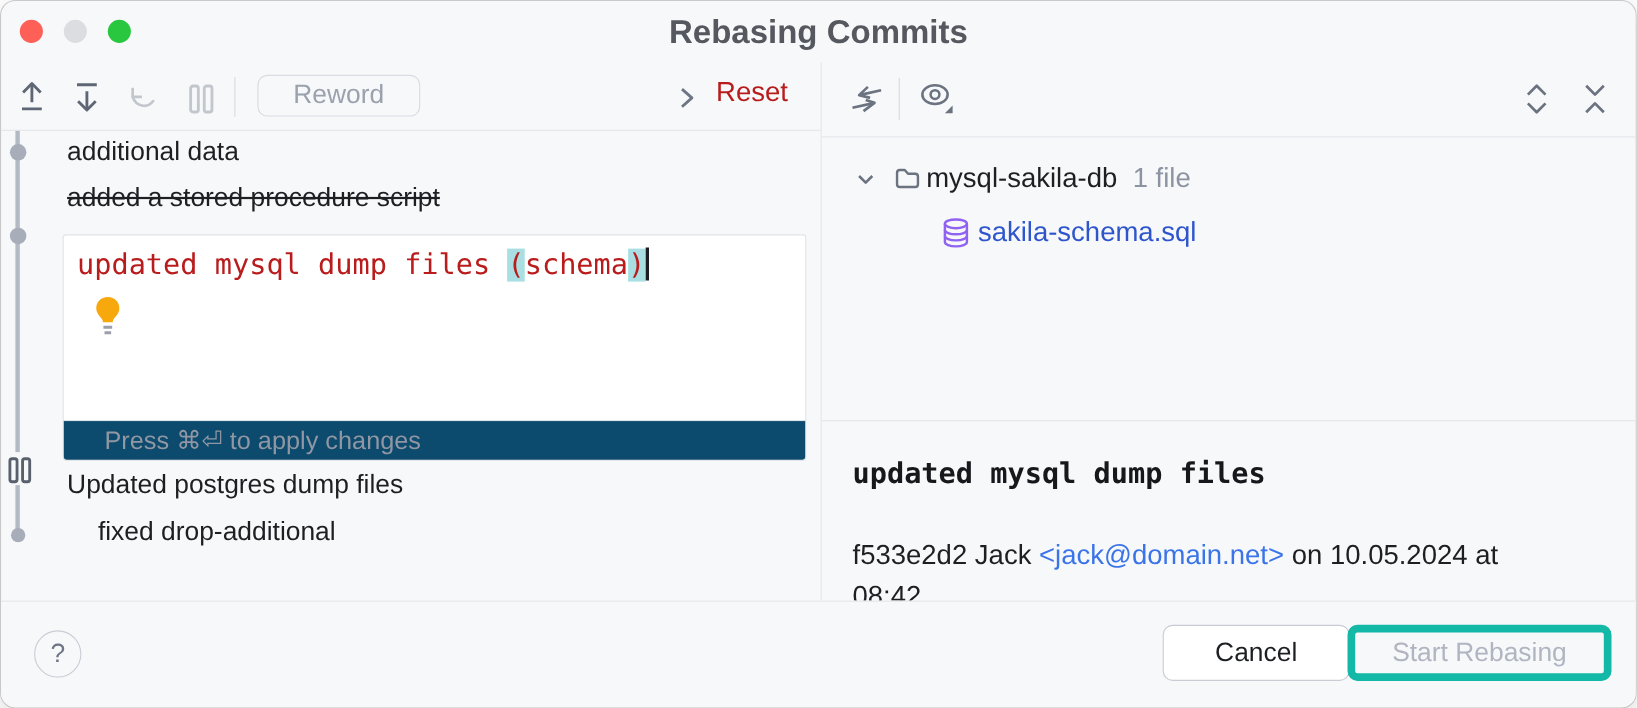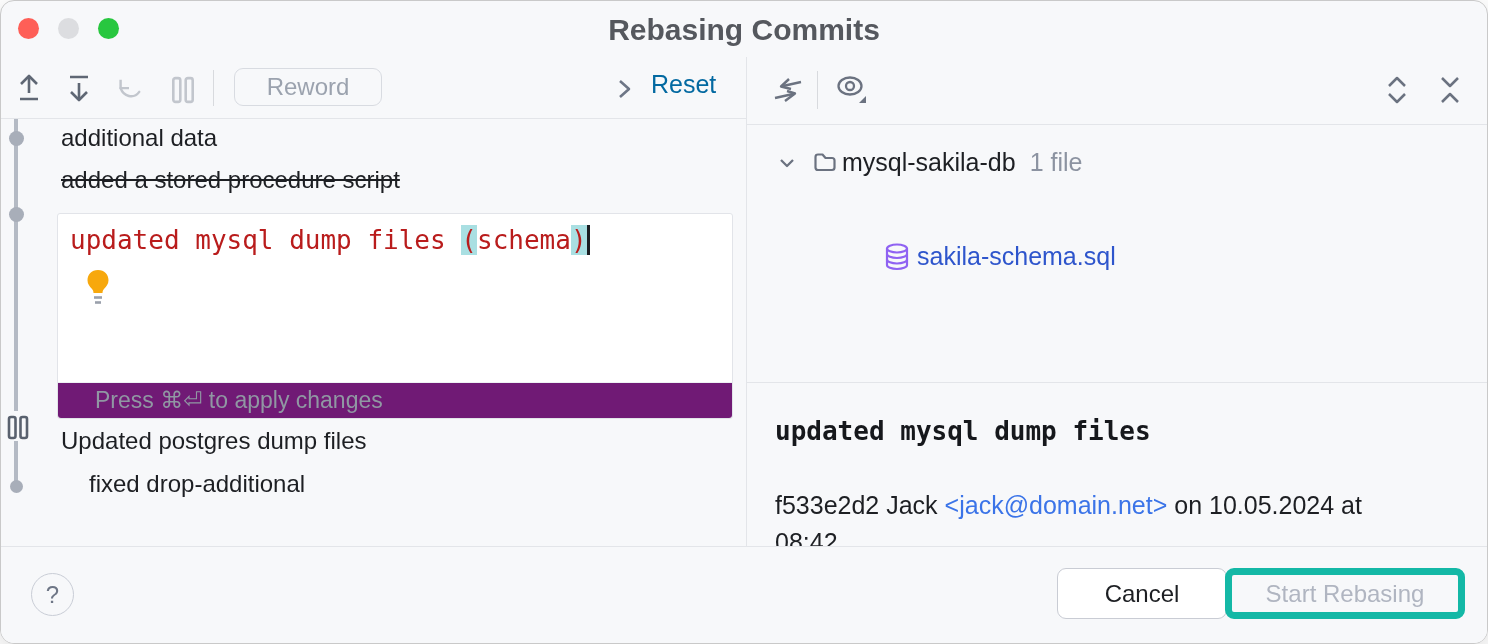--- a/index.html
+++ b/index.html
@@ -19,36 +19,36 @@
     line-height:58px; text-align:center; font-size:30px; font-weight:bold; color:#55585e; }
   
   .ltoolbar { position:absolute; left:0; top:56px; width:745px; height:62px;
     border-bottom:1px solid #e3e5e9; }
   .tbicon { position:absolute; top:15px; width:28px; height:32px; cursor:default; }
   .sep-v { position:absolute; background:#d8dade; width:1px; }
   .reword-btn { position:absolute; left:233px; top:11px; width:148px; height:38px;
     border:1px solid #d8dbe1; border-radius:9px; background:transparent;
     font-size:24px; color:#9ba2ae; text-align:center; line-height:36px;
     font-family:"Liberation Sans", sans-serif; }
-  .reset-link { position:absolute; left:650px; top:13px; font-size:25px; color:#0369a1; cursor:pointer; }
+  .reset-link { position:absolute; left:650px; top:13px; font-size:25px; color:#b91c1c; cursor:pointer; }
   
   .gline { position:absolute; width:4px; background:#b4bac4; left:13px; }
   .gnode { position:absolute; border-radius:50%; background:#a8aeb9; }
   
   .crow { position:absolute; left:60px; font-size:24px; color:#1d1f23; line-height:28px; white-space:nowrap; }
   .strike { text-decoration:line-through; }
   
   .editbox { position:absolute; left:56px; top:212px; width:676px; height:206px;
     background:#ffffff; border:1px solid #e2e4e9; border-radius:3px; }
   .editline { position:absolute; left:12px; top:11px; font-family:"DejaVu Sans Mono", monospace;
     font-size:26px; line-height:30px; color:#b91c1c; white-space:pre; }
   .brace { background:#a9dfe2; }
   .caret { display:inline-block; width:3px; height:30px; background:#1b1d21; vertical-align:-6px; }
   .editstrip { position:absolute; left:0; right:0; bottom:0; height:36px;
-    background:#701a75; border-top:1px solid #eef0f4; border-radius:0 0 3px 3px; }
+    background:#0c4a6e; border-top:1px solid #eef0f4; border-radius:0 0 3px 3px; }
   .edithint { position:absolute; left:37px; top:0; line-height:35px; font-size:23px; color:#9097a3; white-space:nowrap; }
   
   .vdivider { position:absolute; left:745px; top:56px; width:1px; height:489px; background:#e3e5e9; }
   .hdivider2 { position:absolute; left:746px; top:381px; right:0; height:1px; background:#e3e5e9; }
   
   .rtoolbar { position:absolute; left:746px; top:56px; right:0; height:68px; border-bottom:1px solid #e3e5e9; }
   
   .treerow { position:absolute; height:30px; line-height:30px; font-size:25px; white-space:nowrap; }
   .tfolder { color:#1d1f23; }
   .tcount { color:#8c93a1; margin-left:14px; }
@@ -165,21 +165,21 @@
 
   <div class="treerow" style="left:746px; top:146px;">
     <svg style="position:absolute; left:30px; top:6px; width:20px; height:20px;" viewBox="0 0 20 20">
       <polyline points="4,7 10,13 16,7" fill="none" stroke="#6b7280" stroke-width="2.3" stroke-linejoin="round"></polyline>
     </svg>
     <svg style="position:absolute; left:65px; top:2px; width:26px; height:26px;" viewBox="0 0 26 26">
       <path d="M3.5 8 Q3.5 5.5 6 5.5 H10.5 L13.5 9 H20 Q22.5 9 22.5 11.5 V18.5 Q22.5 21 20 21 H6 Q3.5 21 3.5 18.5 Z" fill="none" stroke="#6b7280" stroke-width="2.2" stroke-linejoin="round"></path>
     </svg>
     <span class="tfolder" style="margin-left:95px;">mysql-sakila-db</span><span class="tcount">1 file</span>
   </div>
-  <div class="treerow" style="left:774px; top:195px;margin-top:45px;">
+  <div class="treerow" style="left:746px; top:195px;">
     <svg style="position:absolute; left:108px; top:1px; width:28px; height:30px;" viewBox="0 0 28 30">
       <ellipse cx="14" cy="6.5" rx="10" ry="4" fill="none" stroke="#8f62f2" stroke-width="2.2"></ellipse>
       <path d="M4 6.5 V23 A10 4 0 0 0 24 23 V6.5" fill="none" stroke="#8f62f2" stroke-width="2.2"></path>
       <path d="M4 12 A10 4 0 0 0 24 12" fill="none" stroke="#8f62f2" stroke-width="2.2"></path>
       <path d="M4 17.5 A10 4 0 0 0 24 17.5" fill="none" stroke="#8f62f2" stroke-width="2.2"></path>
     </svg>
     <span class="tfile" style="margin-left:142px;">sakila-schema.sql</span>
   </div>
 
   <div class="hdivider2"></div>

